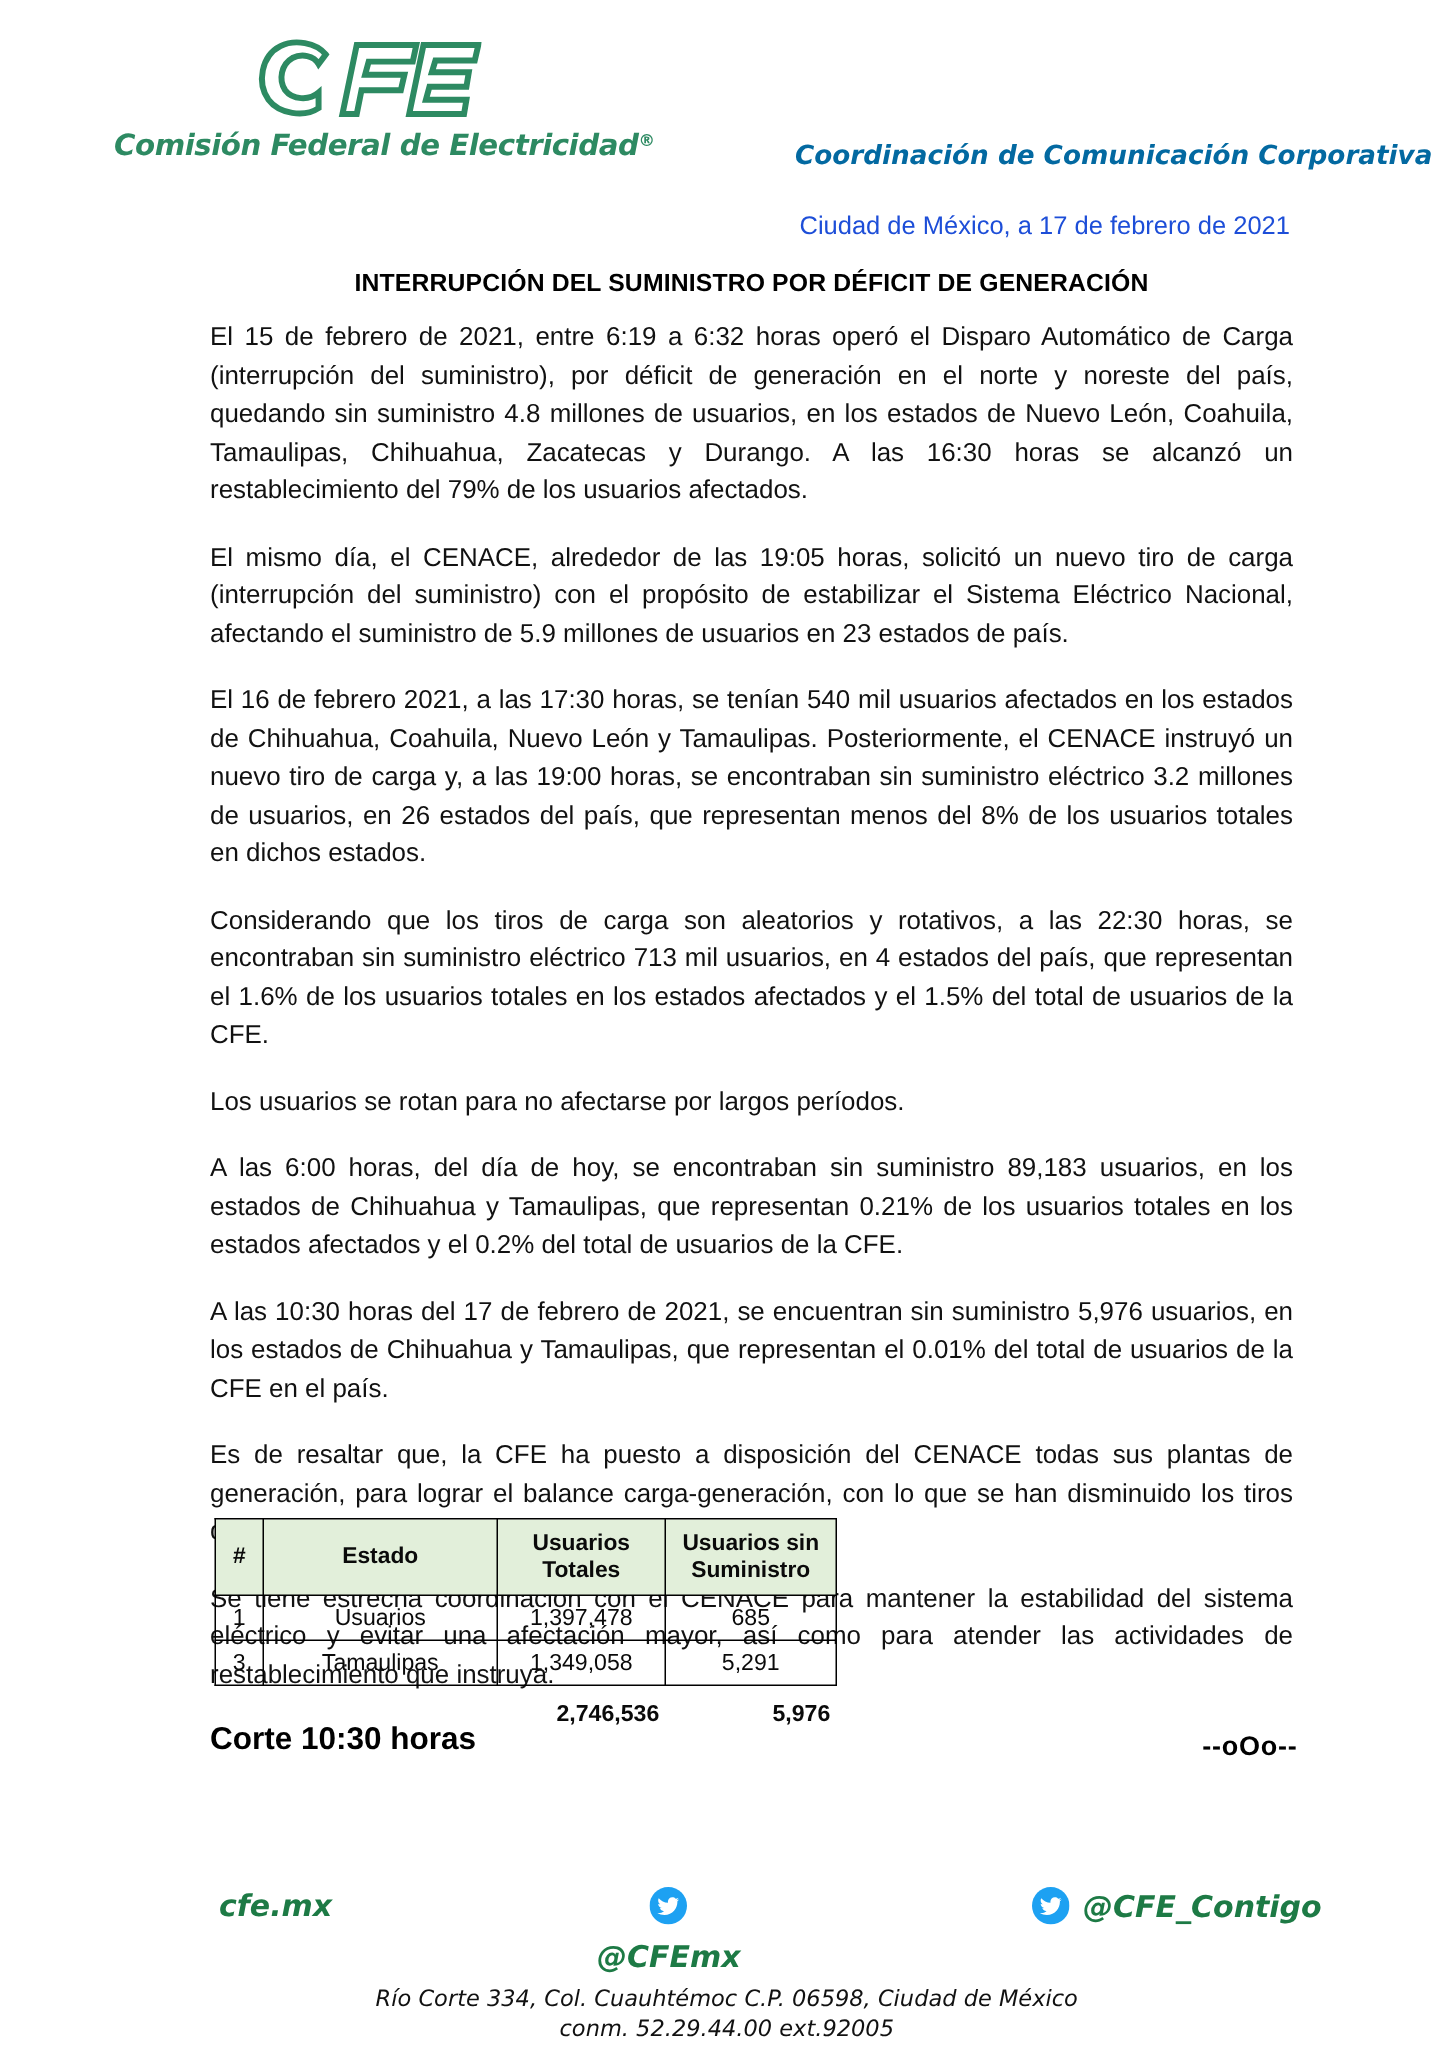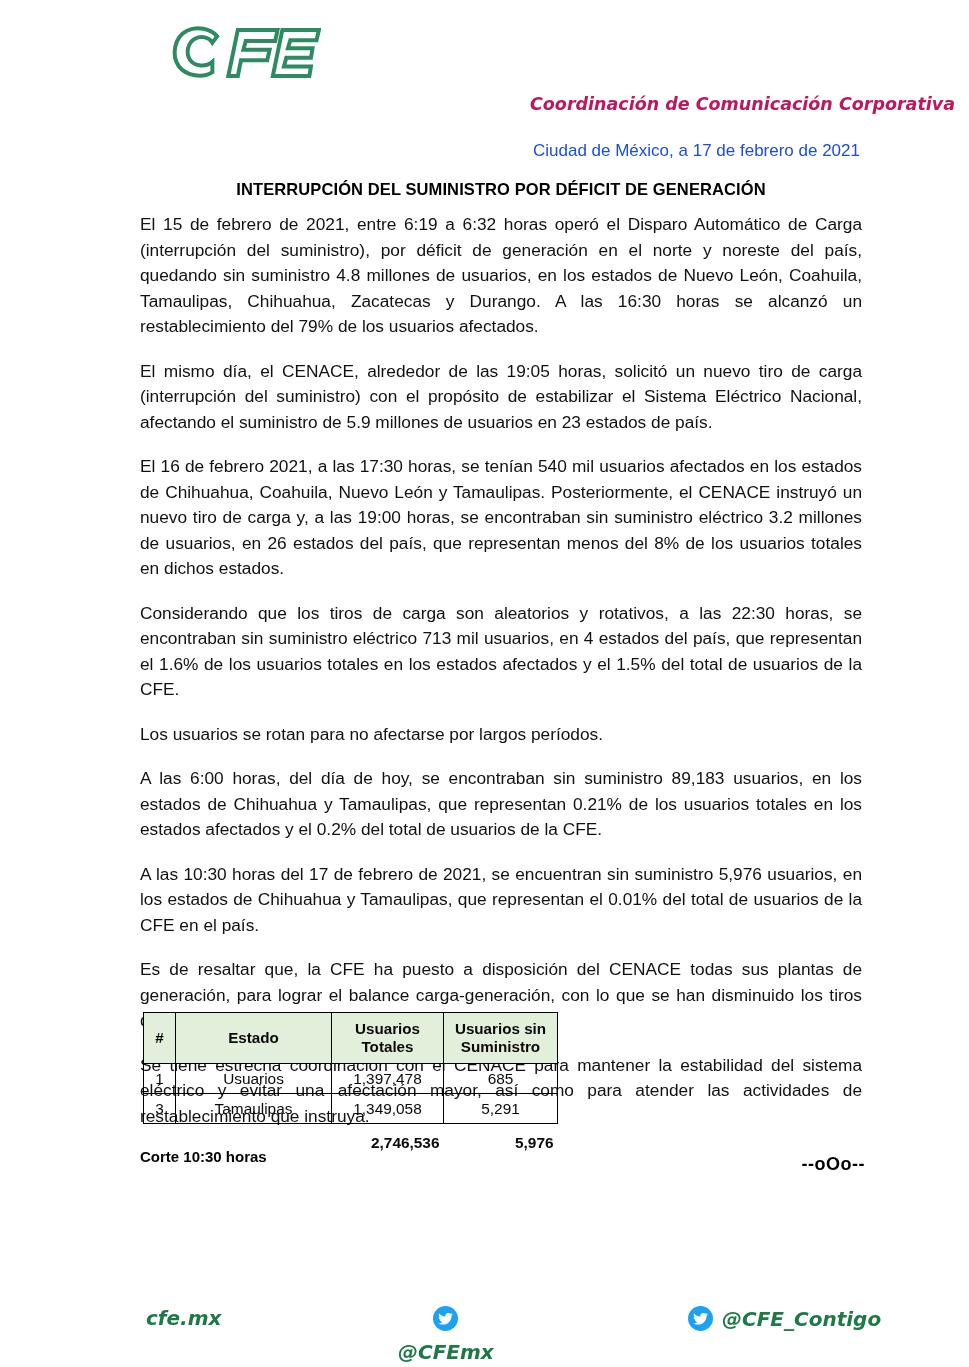--- a/index.html
+++ b/index.html
@@ -63,21 +63,21 @@
   }
 
   .coord-title {
     position: absolute;
     left: 530px;
     top: 94px;
     font-family: "DejaVu Sans", sans-serif;
     font-style: italic;
     font-weight: bold;
     font-size: 17.5px;
-    color: #be185d;
+    color: #0369a1;
     white-space: nowrap;
   }
 
   .city-date {
     position: absolute;
     right: 109px;
     top: 141px;
     font-size: 17px;
     color: #1d4ed8;
     white-space: nowrap;
@@ -105,21 +105,21 @@
   .para {
     text-align: justify;
     font-size: 17.3px;
     line-height: 25.5px;
     margin: 0 0 19px 0;
     color: #111111;
     hyphens: none;
   }
 
   .corte-heading {
-    font-size: 15px;
+    font-size: 21px;
     font-weight: bold;
     margin: 6px 0 0 0;
   }
 
   
   .table-wrap {
     position: absolute;
     left: 143px;
     top: 1012px;
     width: 414px;
@@ -172,21 +172,21 @@
     text-align: right;
     font-size: 18px;
     font-weight: bold;
     letter-spacing: 0.5px;
   }
 
   
   .footer {
     position: absolute;
     left: 0;
-    top: 1298px;
+    top: 1250px;
     width: 969px;
   }
   .social-row {
     position: relative;
     height: 50px;
   }
   .social-item {
     position: absolute;
     display: flex;
     align-items: center;
@@ -234,20 +234,21 @@
       <svg class="logo-mark" viewBox="0 0 200 78">
         <g fill="none" stroke="#2d8a62" stroke-width="5">
 
           <path d="M70 18 C62 8, 44 5, 32 11 C16 19, 12 42, 22 56 C31 68, 52 71, 64 63 L64 50 C56 57, 42 56, 36 48 C30 39, 33 26, 42 21 C50 17, 60 19, 64 26 Z"></path>
 
           <path d="M84 68 L96 10 L146 10 L143 24 L106 24 L103 35 L136 35 L133 48 L100 48 L96 68 Z"></path>
 
           <path d="M140 68 L152 10 L198 10 L195 23 L162 23 L159 33 L190 33 L188 45 L157 45 L154 56 L188 56 L186 68 Z"></path>
         </g>
       </svg>
+      <span class="logo-sub"><span>Comisión Federal de Electricidad</span><span class="reg">®</span></span>
     </div>
 
     <div class="coord-title">Coordinación de Comunicación Corporativa</div>
   </div>
 
   <div class="city-date">Ciudad de México, a 17 de febrero de 2021</div>
 
   <div class="doc-title">INTERRUPCIÓN DEL SUMINISTRO POR DÉFICIT DE GENERACIÓN</div>
 
   <div class="content">

